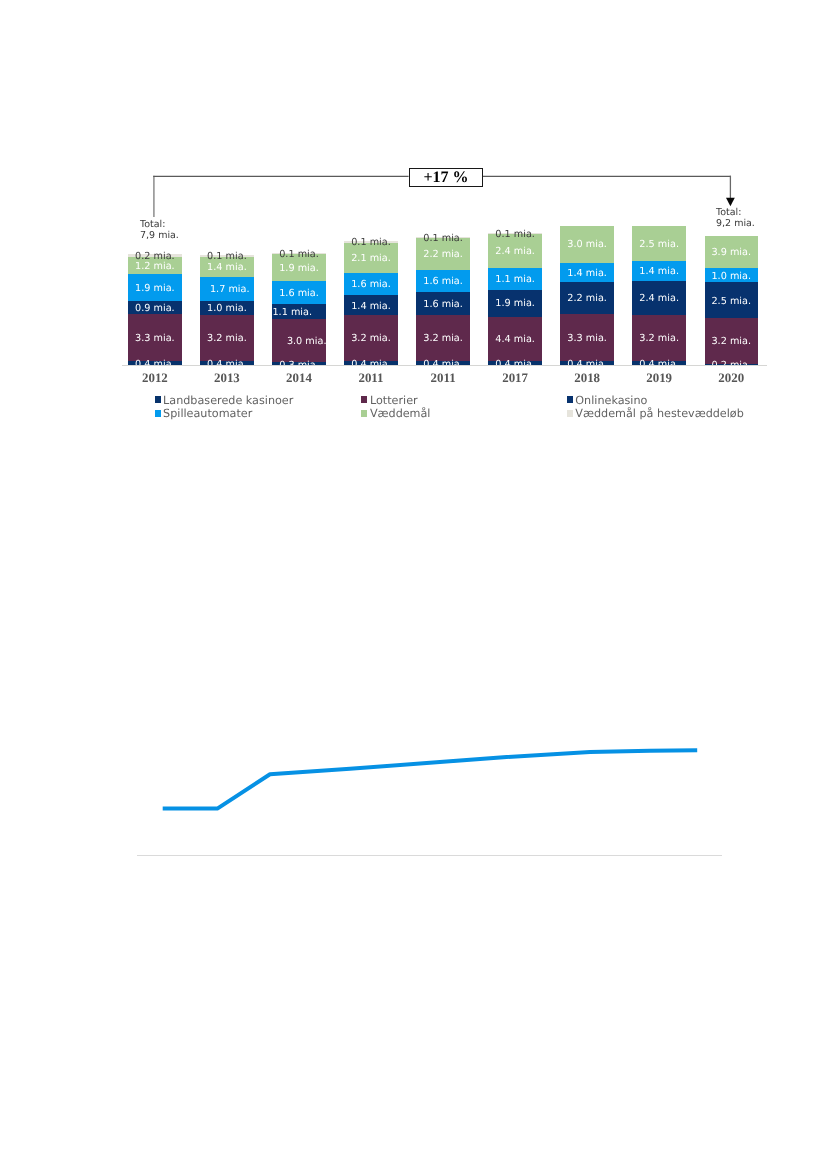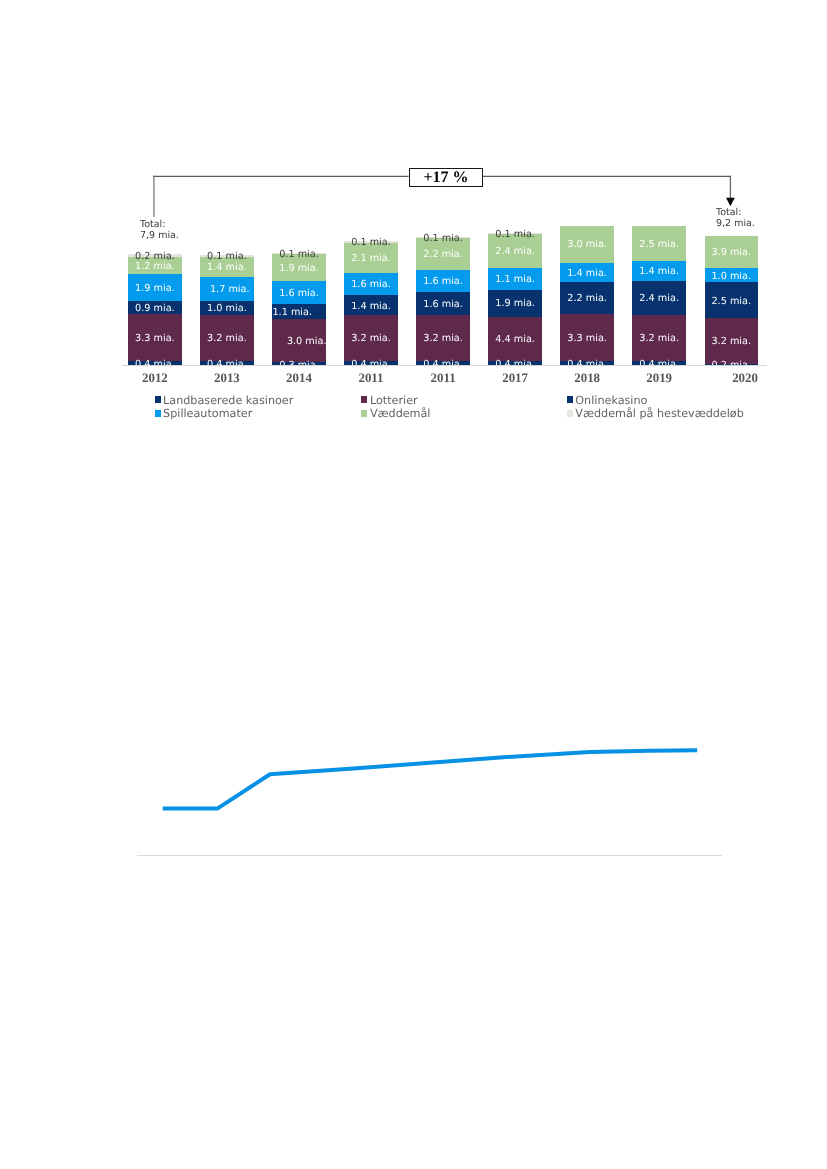--- a/index.html
+++ b/index.html
@@ -180,21 +180,21 @@
   <div class="axis"></div>
   <div id="years">
       <div class="yearlab" style="left: 128.2px; width: 53.4px;">2012</div>
       <div class="yearlab" style="left: 200.24px; width: 53.4px;">2013</div>
       <div class="yearlab" style="left: 272.28px; width: 53.4px;">2014</div>
       <div class="yearlab" style="left: 344.32px; width: 53.4px;">2011</div>
       <div class="yearlab" style="left: 416.36px; width: 53.4px;">2011</div>
       <div class="yearlab" style="left: 488.4px; width: 53.4px;">2017</div>
       <div class="yearlab" style="left: 560.44px; width: 53.4px;">2018</div>
       <div class="yearlab" style="left: 632.48px; width: 53.4px;">2019</div>
-      <div class="yearlab" style="left: 704.52px; width: 53.4px; text-align: right;">2020</div>
+      <div class="yearlab" style="left: 704.52px; width: 53.4px;">2020</div>
     </div>
   <div id="legend">
       <div class="legrow" style="left: 153.3px; top: 394.6px;"><span class="mk" style="background: rgb(7, 50, 107);"></span><span>Landbaserede kasinoer</span></div>
       <div class="legrow" style="left: 153.3px; top: 408.1px;"><span class="mk" style="background: rgb(2, 155, 238);"></span><span>Spilleautomater</span></div>
       <div class="legrow" style="left: 360.1px; top: 394.6px;"><span class="mk" style="background: rgb(95, 41, 76);"></span><span>Lotterier</span></div>
       <div class="legrow" style="left: 360.1px; top: 408.1px;"><span class="mk" style="background: rgb(169, 207, 148);"></span><span>Væddemål</span></div>
       <div class="legrow" style="left: 565.5px; top: 394.6px;"><span class="mk" style="background: rgb(7, 50, 110);"></span><span>Onlinekasino</span></div>
       <div class="legrow" style="left: 565.5px; top: 408.1px;"><span class="mk" style="background: rgb(230, 228, 220);"></span><span>Væddemål på hestevæddeløb</span></div>
     </div>
 

